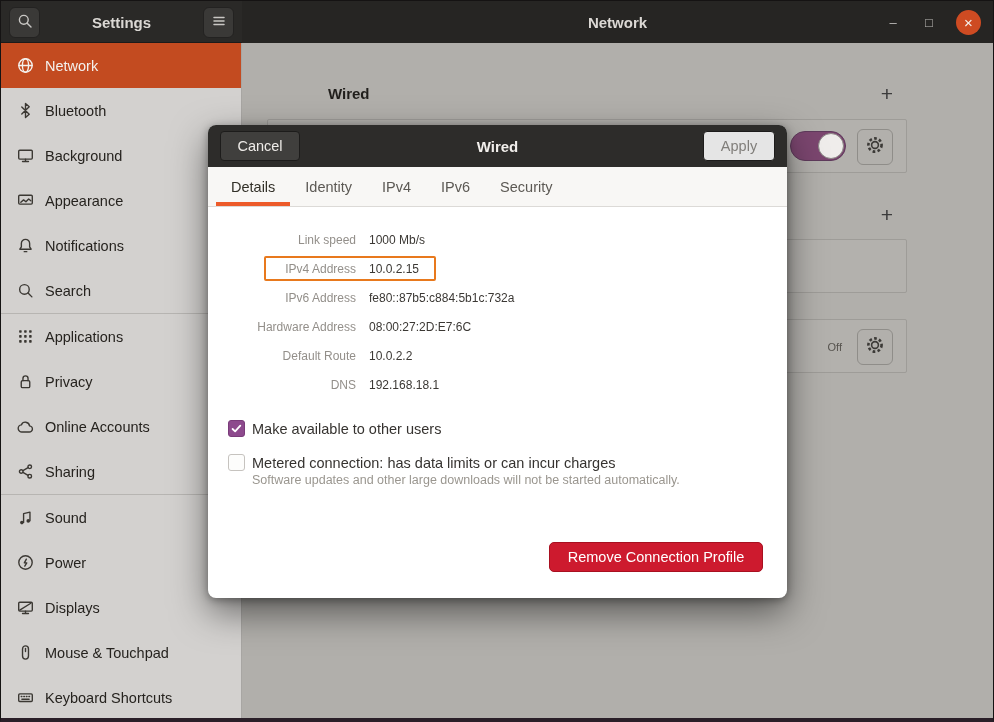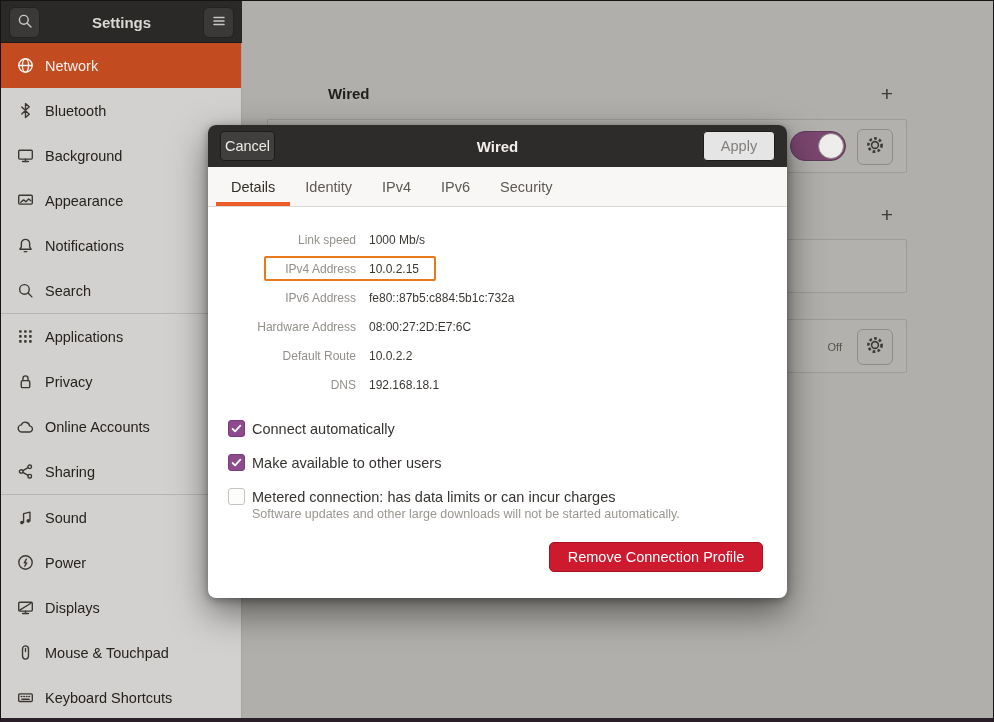--- a/index.html
+++ b/index.html
@@ -2,21 +2,21 @@
 <html><head>
 <meta charset="utf-8">
 <style>
   * { margin:0; padding:0; box-sizing:border-box; }
   html,body { background:#555; }
   body { font-family:"Liberation Sans","DejaVu Sans",sans-serif; }
   #app { position:relative; width:994px; height:722px; overflow:hidden;
          border:1px solid #151313; border-bottom:4px solid #2a1f28; background:#b1afab; }
 
   
-  .titlebar { position:absolute; left:0; top:0; width:100%; height:42px; display:flex;flex-direction:column; }
+  .titlebar { position:absolute; left:0; top:0; width:100%; height:42px; display:flex; }
   .tb-left  { width:241px; height:100%; background:#2a2927; position:relative; border-bottom:1px solid #1c1b1a;}
   .tb-right { flex:1; height:100%; background:#262523; position:relative; }
   .tb-btn { position:absolute; top:6px; width:31px; height:31px; border-radius:6px;
             background:#3a3937; border:1px solid #232221; display:flex; align-items:center; justify-content:center; }
   .tb-title { position:absolute; top:0; left:0; right:0; height:42px; display:flex;
               align-items:center; justify-content:center; font-weight:700; font-size:15px; color:#dbd8d4; }
   .winctl { position:absolute; top:0; height:42px; right:12px; display:flex; align-items:center; gap:18px; }
   .wc-min, .wc-max { color:#bdbbb8; font-size:13px; width:18px; text-align:center; }
   .wc-close { width:25px; height:25px; border-radius:50%; background:#ce4b22; color:#f6f3f0;
               display:flex; align-items:center; justify-content:center; font-size:15px; line-height:1; }
@@ -48,21 +48,21 @@
 
   
   #dialog { position:absolute; left:207px; top:124px; width:579px; height:473px; background:#ffffff;
             border-radius:8px; box-shadow:0 14px 36px rgba(0,0,0,.5), 0 2px 8px rgba(0,0,0,.35); }
   .dlg-header { position:absolute; left:0; top:0; width:100%; height:42px; background:#2d2c2a;
                 border-radius:8px 8px 0 0; }
   .dlg-title { position:absolute; left:0; right:0; top:0; height:42px; display:flex; align-items:center;
                justify-content:center; color:#f2efec; font-weight:700; font-size:15px; }
   .dlg-btn { position:absolute; top:6px; height:30px; border-radius:4px; font-size:14.5px;
              display:flex; align-items:center; justify-content:center; border:1px solid #1d1c1b; }
-  .dlg-cancel { left:12px; width:55px; background:#403f3d; color:#eeebe8; }
+  .dlg-cancel { left:12px; width:80px; background:#403f3d; color:#eeebe8; }
   .dlg-apply  { right:12px; width:72px; background:#e5e5e5; color:#807e7a; }
 
   .tabbar { position:absolute; left:0; top:42px; width:100%; height:40px; background:#f8f7f5;
             border-bottom:1px solid #dcdad7; display:flex; align-items:stretch; padding-left:8px; }
   .tab { padding:0 15px; display:flex; align-items:center; font-size:14.5px; color:#5c5954;
          border-bottom:4px solid transparent; padding-top:4px; }
   .tab.active { color:#323028; border-bottom-color:#ed5b2a; }
 
   .details { position:absolute; left:20px; right:20px; top:100px; }
   .drow { height:29px; display:flex; align-items:center; position:relative; }
@@ -345,30 +345,20 @@
         </div>
       </div>
     <div class="checks" id="checks">
         <div class="check-row">
           <span class="cbox on">
             <svg width="13" height="13" viewBox="0 0 16 16">
               <path d="M3.2 8.6l3.1 3 6.4-7.2" fill="none" stroke="#ffffff" stroke-width="2.2" stroke-linecap="round" stroke-linejoin="round"></path>
             </svg>
           </span>
           <div class="check-text">
-            <div class="check-label">Connect automatically</div>
-          </div>
-        </div>
-        <div class="check-row">
-          <span class="cbox on">
-            <svg width="13" height="13" viewBox="0 0 16 16">
-              <path d="M3.2 8.6l3.1 3 6.4-7.2" fill="none" stroke="#ffffff" stroke-width="2.2" stroke-linecap="round" stroke-linejoin="round"></path>
-            </svg>
-          </span>
-          <div class="check-text">
             <div class="check-label">Make available to other users</div>
           </div>
         </div>
         <div class="check-row">
           <span class="cbox off"></span>
           <div class="check-text">
             <div class="check-label">Metered connection: has data limits or can incur charges</div>
             <div class="check-sub">Software updates and other large downloads will not be started automatically.</div>
           </div>
         </div>

